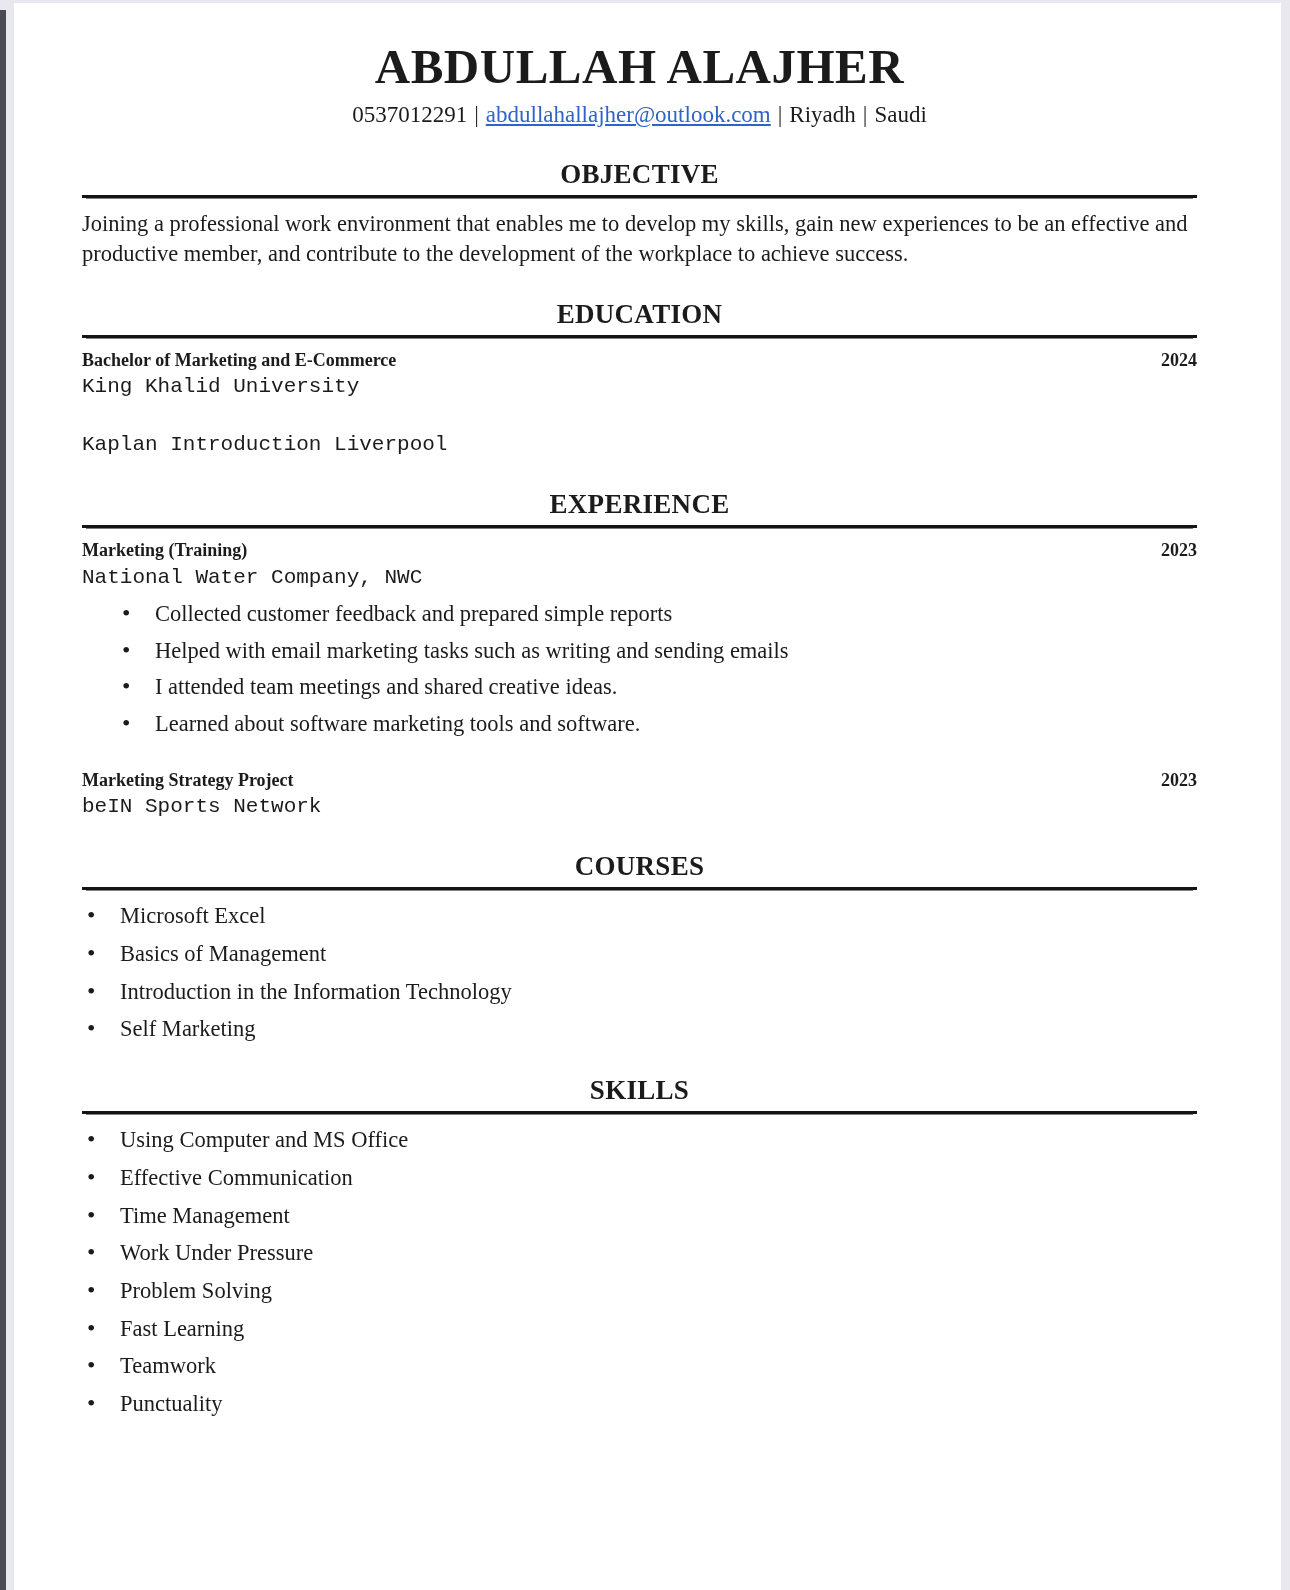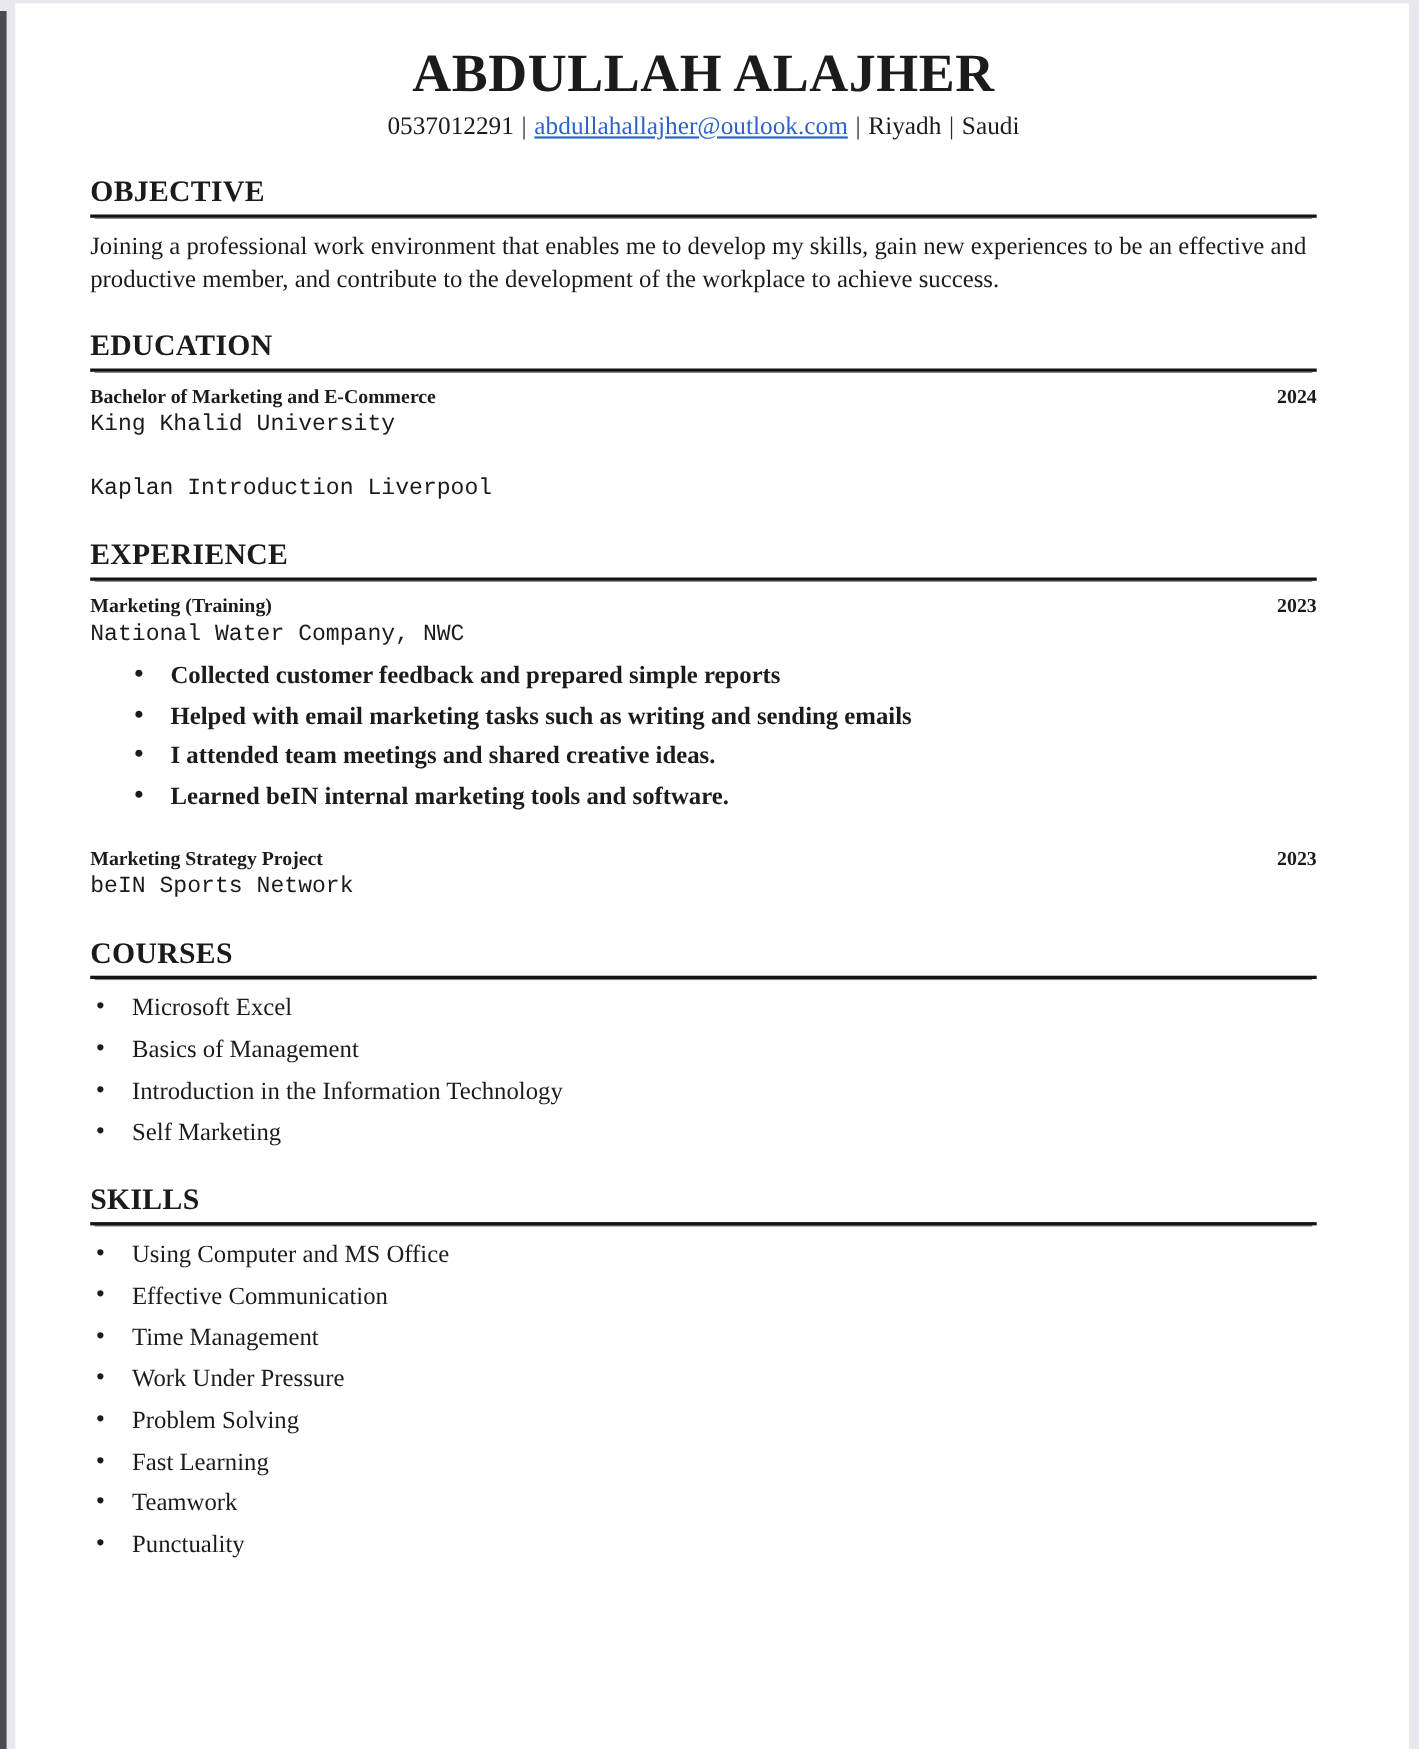--- a/index.html
+++ b/index.html
@@ -50,20 +50,21 @@
 
   
   .section { margin-top: 31px; }
   .section-title {
     font-size: 27px;
     font-weight: 700;
     letter-spacing: 0.3px;
     padding-bottom: 5px;
     border-bottom: 3px solid var(--rule);
     box-shadow: 0 5px 0 -4px rgba(20,20,20,0.55);
+    text-align: center;
   }
   .section-body { margin-top: 11px; }
 
   .paragraph {
     font-size: 22.5px;
     line-height: 1.3;
   }
 
   
   .entry { margin-top: 10px; }
@@ -85,21 +86,21 @@
 
   
   ul.bullets { list-style: none; }
   ul.bullets li {
     position: relative;
     font-size: 22.5px;
     line-height: 1.32;
     margin-top: 7px;
   }
   
-  ul.bullets.indent-deep { margin-top: 8px; font-weight: bold; }
+  ul.bullets.indent-deep { margin-top: 8px; }
   ul.bullets.indent-deep li { padding-left: 73px; }
   ul.bullets.indent-deep li::before {
     content: "\2022";
     position: absolute;
     left: 40px;
     top: -1px;
     font-size: 24px;
   }
   
   ul.bullets.indent-shallow li { padding-left: 38px; margin-top: 8px; }
@@ -157,21 +158,21 @@
       <div class="entry">
         <div class="entry-head">
           <span class="entry-title">Marketing (Training)</span>
           <span class="entry-year">2023</span>
         </div>
         <div class="entry-sub">National Water Company, NWC</div>
         <ul class="bullets indent-deep">
           <li>Collected customer feedback and prepared simple reports</li>
           <li>Helped with email marketing tasks such as writing and sending emails</li>
           <li>I attended team meetings and shared creative ideas.</li>
-          <li>Learned beIN internal marketing tools and software.</li>
+          <li>Learned about software marketing tools and software.</li>
         </ul>
       </div>
       <div class="entry">
         <div class="entry-head">
           <span class="entry-title">Marketing Strategy Project</span>
           <span class="entry-year">2023</span>
         </div>
         <div class="entry-sub">beIN Sports Network</div>
       </div>
     </div>

